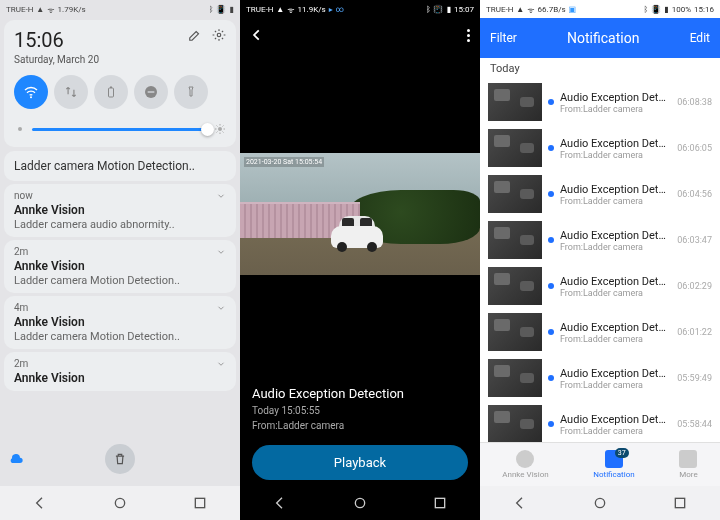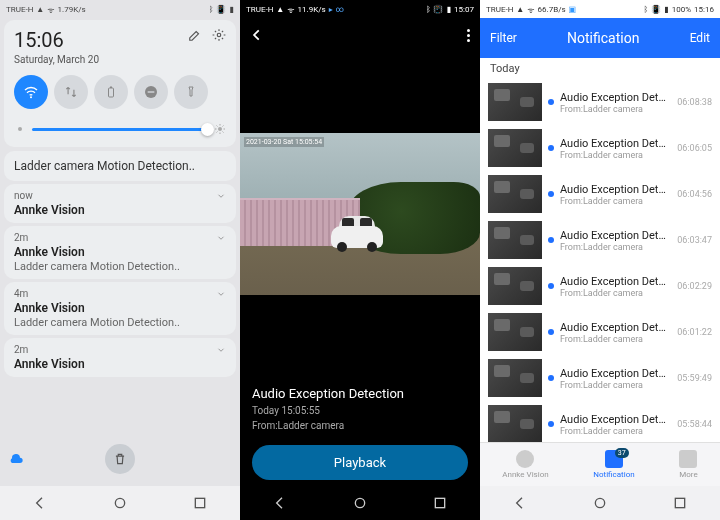--- a/index.html
+++ b/index.html
@@ -40,21 +40,21 @@
   .s2 .navbar { background:#000; }
   .nav-icon { width:16px; height:16px; color:#555; }
   .s2 .nav-icon { color:#ccc; }
   
   .s2 { background:#000; color:#fff; }
   .s2-top { height:34px; display:flex; justify-content:space-between; align-items:center; padding:0 10px; }
   .back-chev { width:14px; height:14px; color:#fff; }
   .dots { display:flex; flex-direction:column; gap:2px; }
   .dots span { width:3px; height:3px; background:#fff; border-radius:50%; }
   .video-area { flex:1; display:flex; align-items:center; justify-content:center; }
-  .video-frame { width:100%; height:162px; background:linear-gradient(to bottom,#8aa3a9 0%, #8aa3a9 40%, #7a6f56 40%, #6a604c 100%); position:relative; }
+  .video-frame { width:100%; height:122px; background:linear-gradient(to bottom,#8aa3a9 0%, #8aa3a9 40%, #7a6f56 40%, #6a604c 100%); position:relative; }
   .sky { position:absolute; top:0; left:0; right:0; height:40%; background:linear-gradient(#b4c3c6,#9fb1b4); }
   .fence { position:absolute; top:40%; left:0; width:50%; height:30%; background:repeating-linear-gradient(90deg,#c7a5b2 0 4px,#b592a0 4px 6px); border-top:2px solid #d0b4c0; }
   .bush { position:absolute; top:30%; right:0; width:55%; height:45%; background:radial-gradient(circle at 40% 40%,#2d4a1f,#1b2f12); border-radius:40% 20% 30% 40%; }
   .car { position:absolute; left:38%; top:50%; width:52px; height:40px; }
   .car-body { position:absolute; bottom:6px; width:100%; height:22px; background:#f0f0f0; border-radius:10px 10px 6px 6px; }
   .car-top { position:absolute; bottom:22px; left:8px; width:36px; height:16px; background:#e8e8e8; border-radius:10px 10px 2px 2px; }
   .car-top::before,.car-top::after { content:""; position:absolute; top:2px; width:12px; height:10px; background:#2a2a2a; border-radius:2px; }
   .car-top::before { left:3px; } .car-top::after { right:3px; }
   .wheel { position:absolute; bottom:2px; width:10px; height:10px; background:#222; border-radius:50%; }
   .wheel.l { left:6px; } .wheel.r { right:6px; }
@@ -165,20 +165,21 @@
   <div class="notif-list">
     <div class="notif-header">Ladder camera Motion Detection..</div>
     <div class="notif-card">
       <div class="notif-time-row">
           <span>now</span>
           <svg class="chev" viewBox="0 0 24 24">
             <path d="M6 9l6 6 6-6" fill="none" stroke="#888" stroke-width="2"></path>
           </svg>
         </div>
       <div class="notif-app">Annke Vision</div>
+      <div class="notif-body">Ladder camera audio abnormity..</div>
     </div>
     <div class="notif-card">
       <div class="notif-time-row">
           <span>2m</span>
           <svg class="chev" viewBox="0 0 24 24">
             <path d="M6 9l6 6 6-6" fill="none" stroke="#888" stroke-width="2"></path>
           </svg>
         </div>
       <div class="notif-app">Annke Vision</div>
       <div class="notif-body">Ladder camera Motion Detection..</div>

